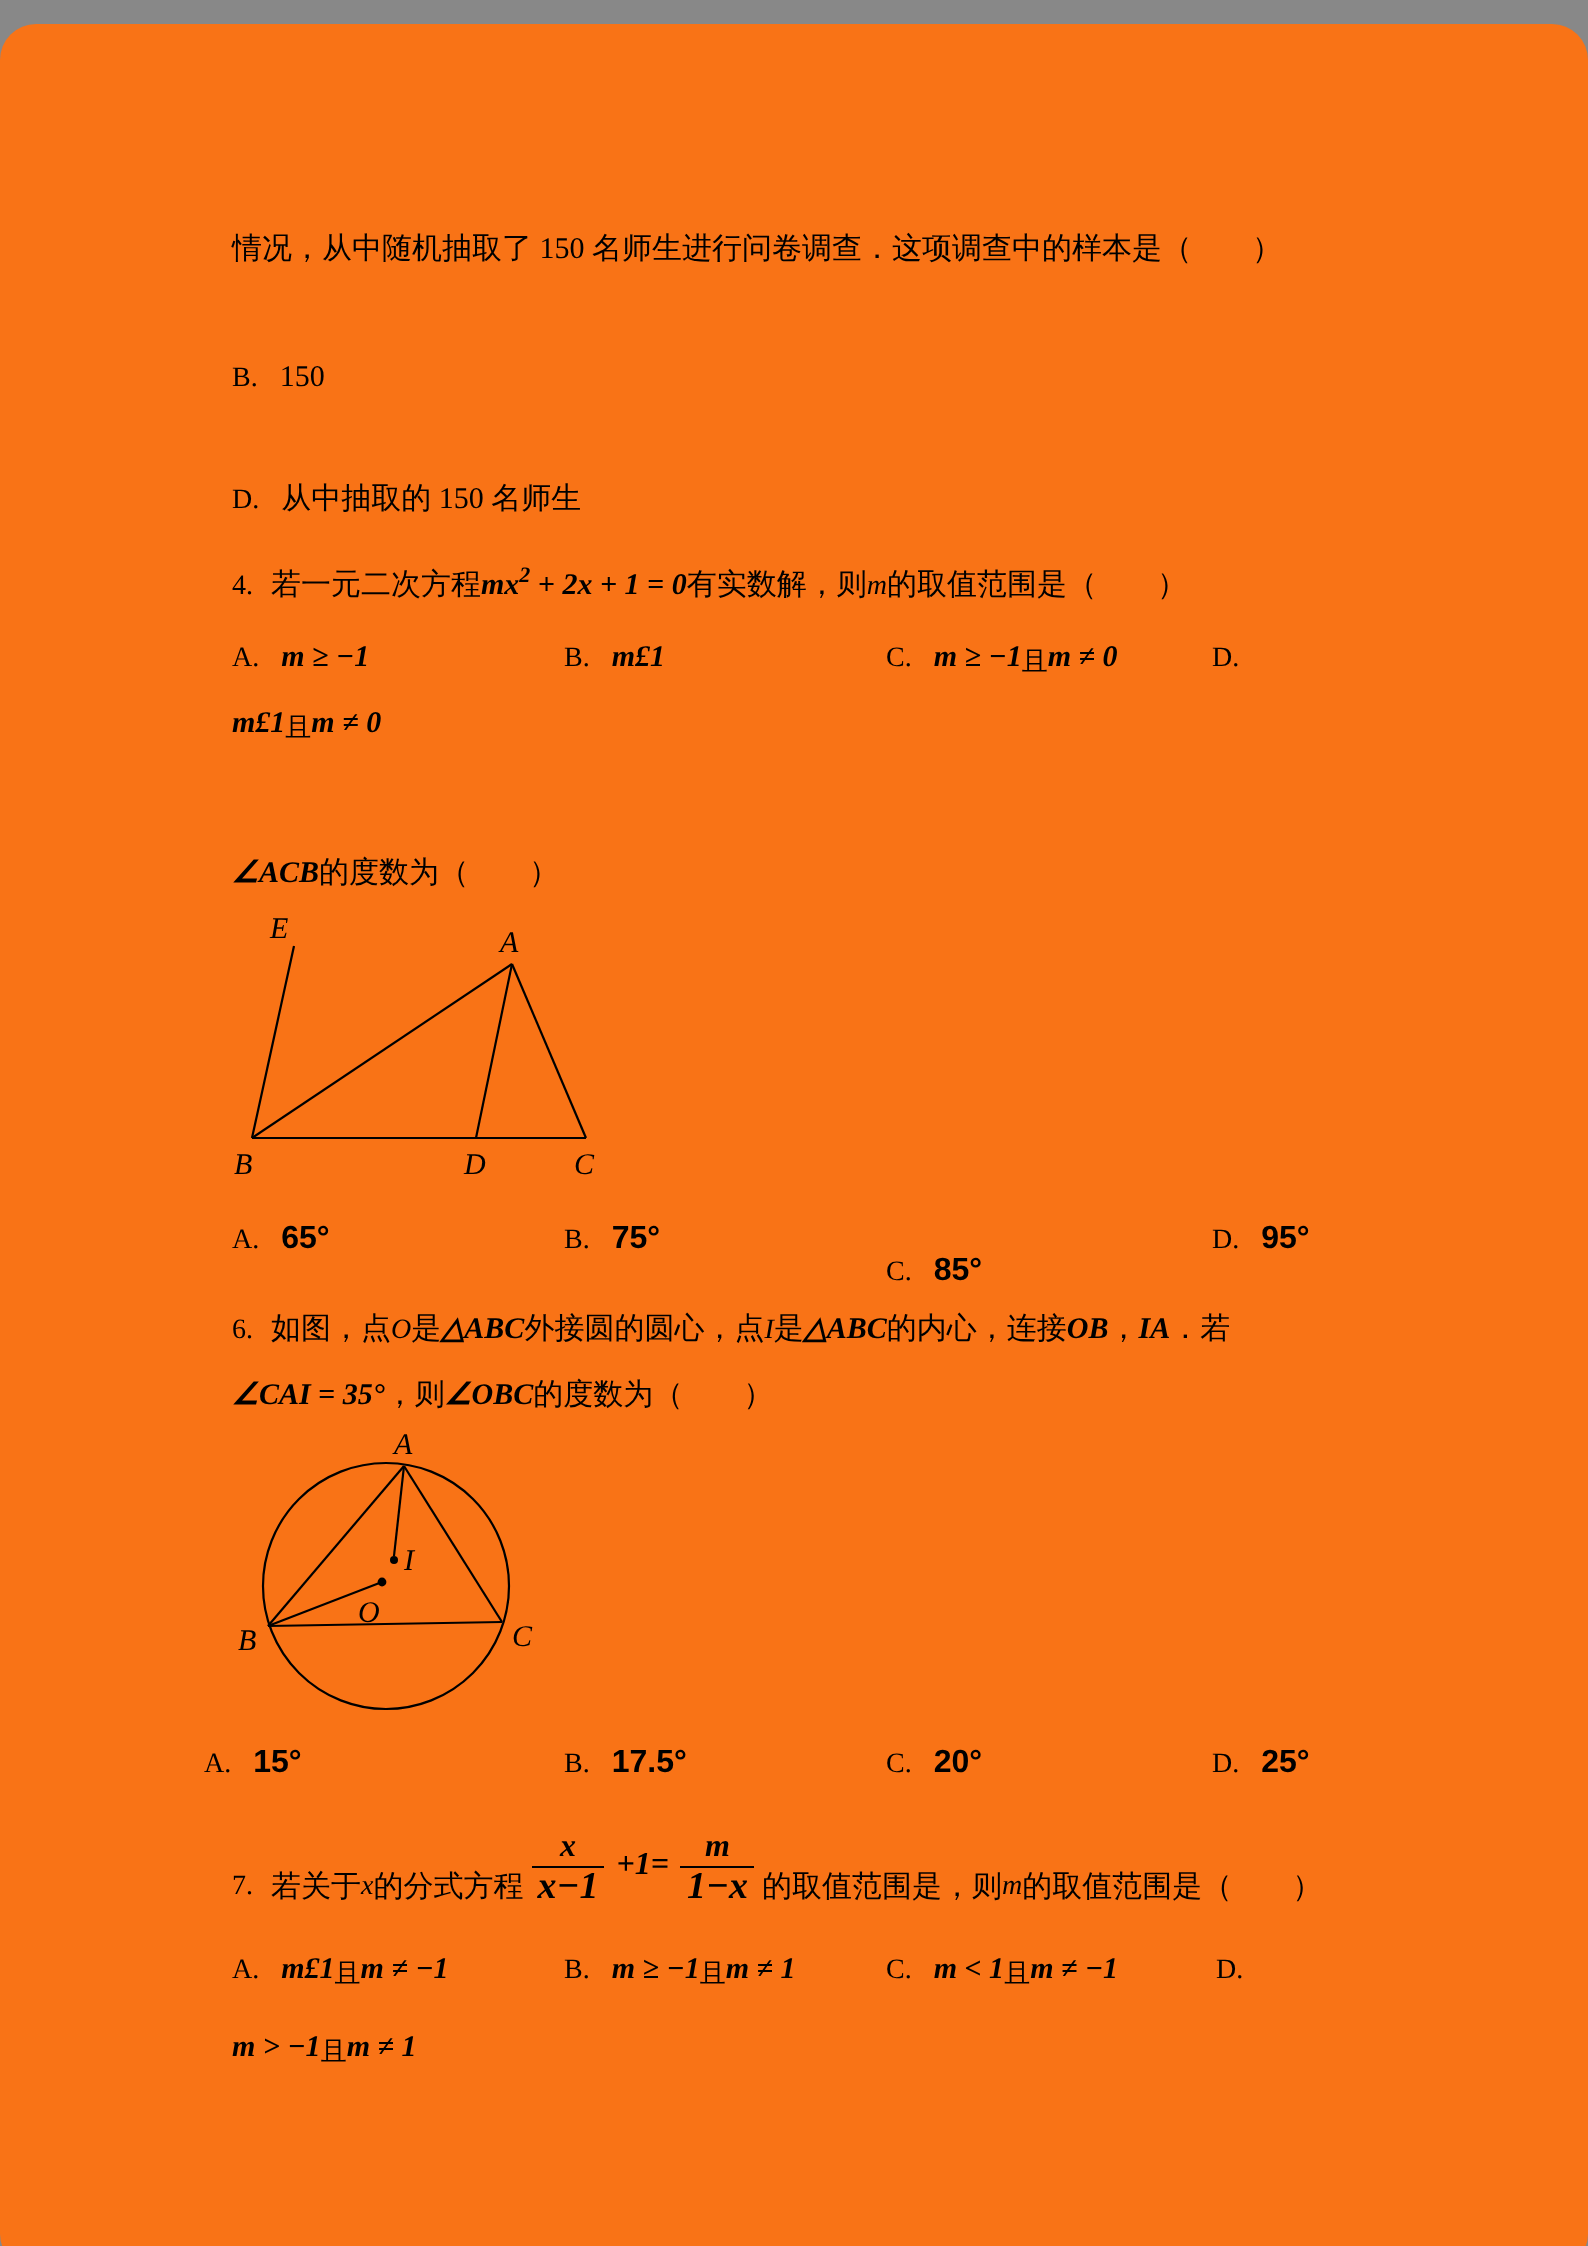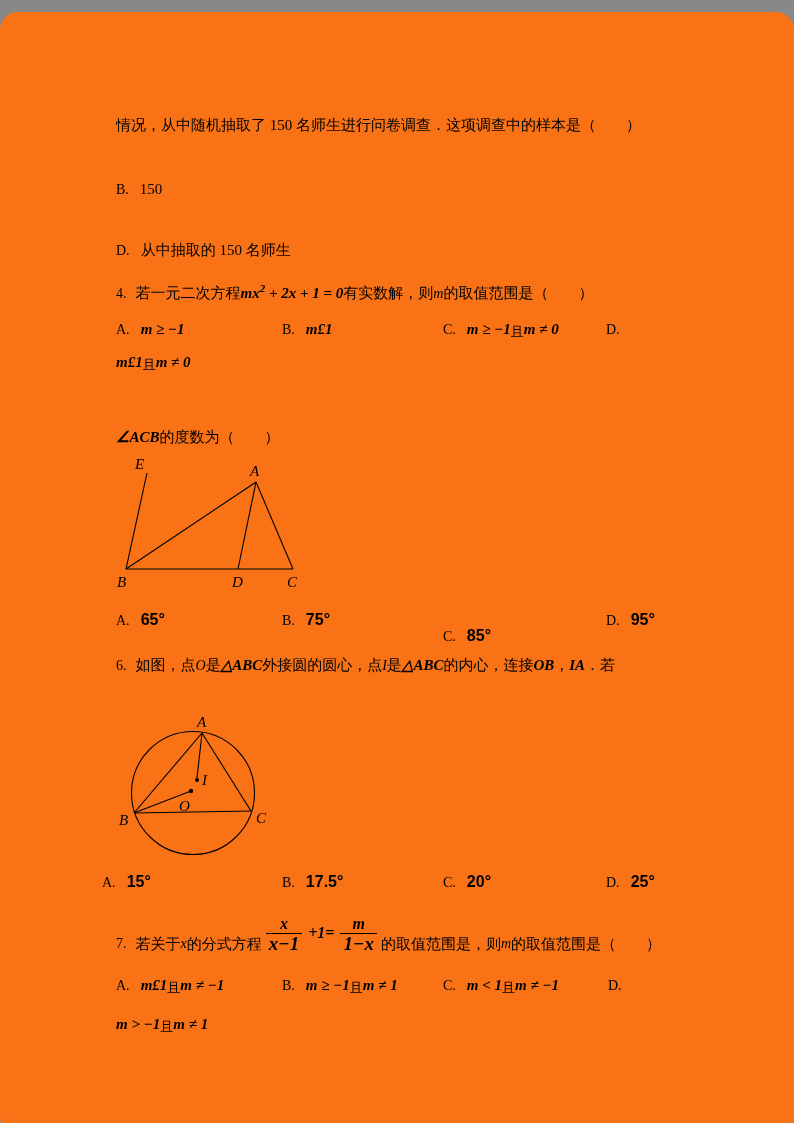--- a/index.html
+++ b/index.html
@@ -91,20 +91,23 @@
   <div class="line" style="left:443px;top:614px">
     <span class="lbl">C.</span><span class="deg">85°</span>
   </div>
   <div class="line" style="left:606px;top:598px">
     <span class="lbl">D.</span><span class="deg">95°</span>
   </div>
 
   <div class="line" style="left:116px;top:643px">
     <span class="num">6.</span><span class="cn">如图，点</span><span class="v">O</span><span class="cn">是</span><span class="m">△ABC</span><span class="cn">外接圆的圆心，点</span><span class="v">I</span><span class="cn">是</span><span class="m">△ABC</span><span class="cn">的内心，连接</span><span class="m">OB</span><span class="cn">，</span><span class="m">IA</span><span class="cn">．若</span>
   </div>
+  <div class="line" style="left:116px;top:676px">
+    <span class="m">∠CAI = 35°</span><span class="cn">，则</span><span class="m">∠OBC</span><span class="cn">的度数为（　　）</span>
+  </div>
 
   <svg style="left:116px;top:700px" width="160" height="155" viewBox="0 0 160 155">
     <circle class="outline" cx="77" cy="81" r="61.5"></circle>
     <line x1="86" y1="21" x2="18" y2="101"></line>
     <line x1="18" y1="101" x2="135" y2="99"></line>
     <line x1="135" y1="99" x2="86" y2="21"></line>
     <line x1="86" y1="21" x2="81" y2="66"></line>
     <line x1="18" y1="101" x2="75" y2="79"></line>
     <circle class="dot" cx="75" cy="79" r="2.2"></circle>
     <circle class="dot" cx="81" cy="68" r="2"></circle>

